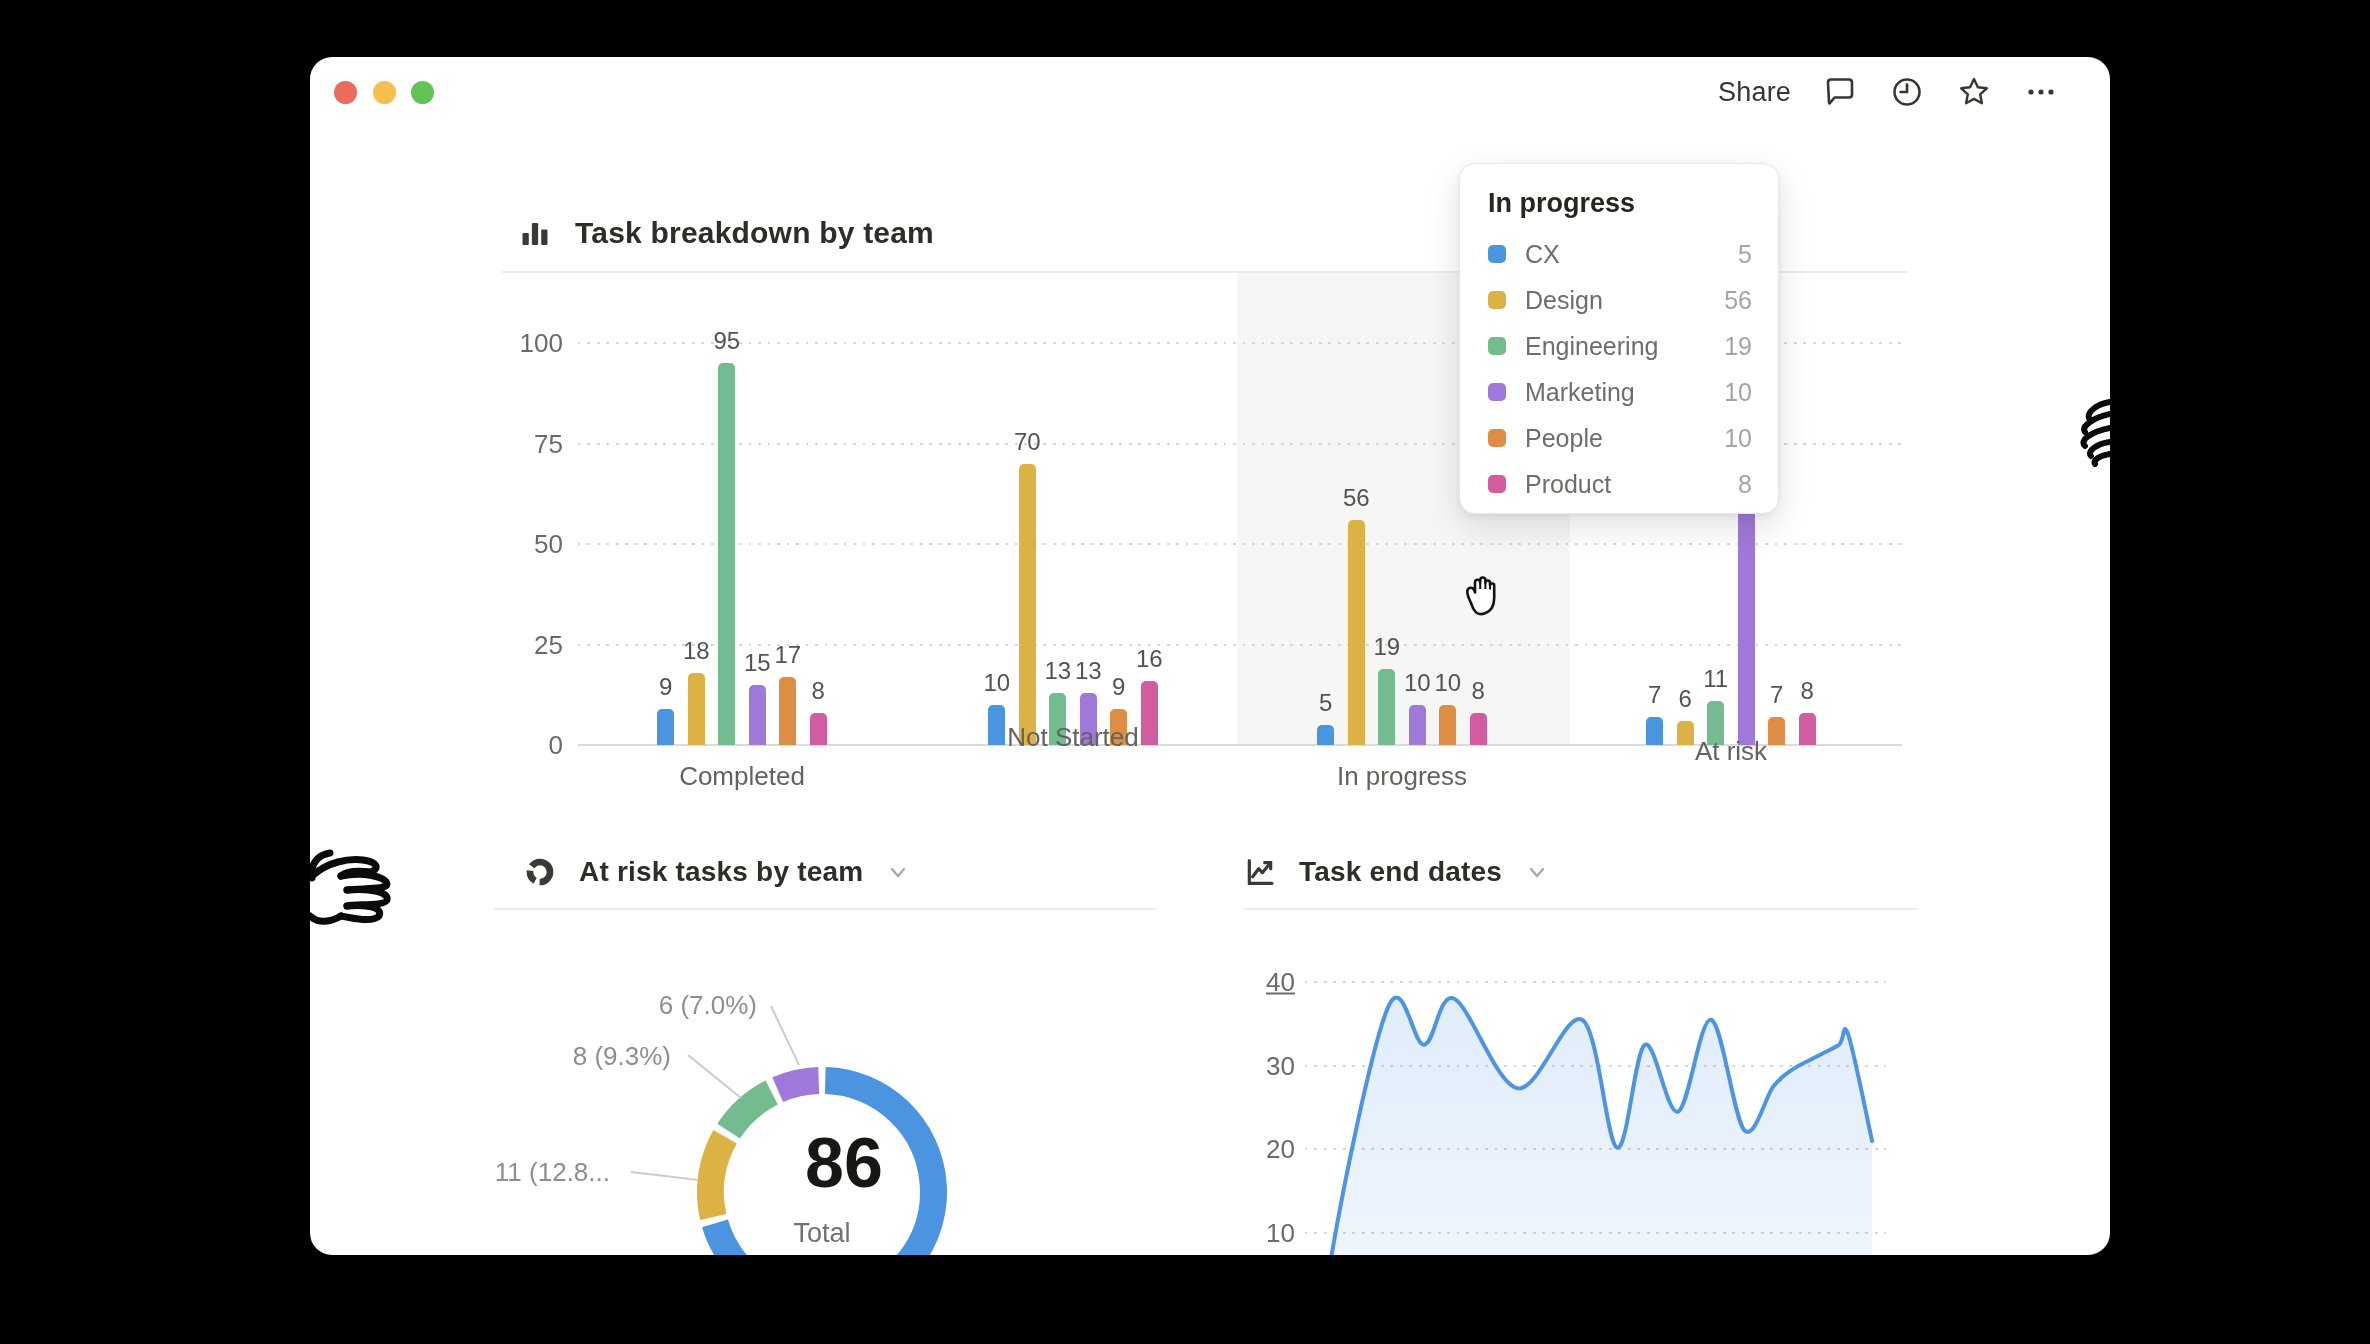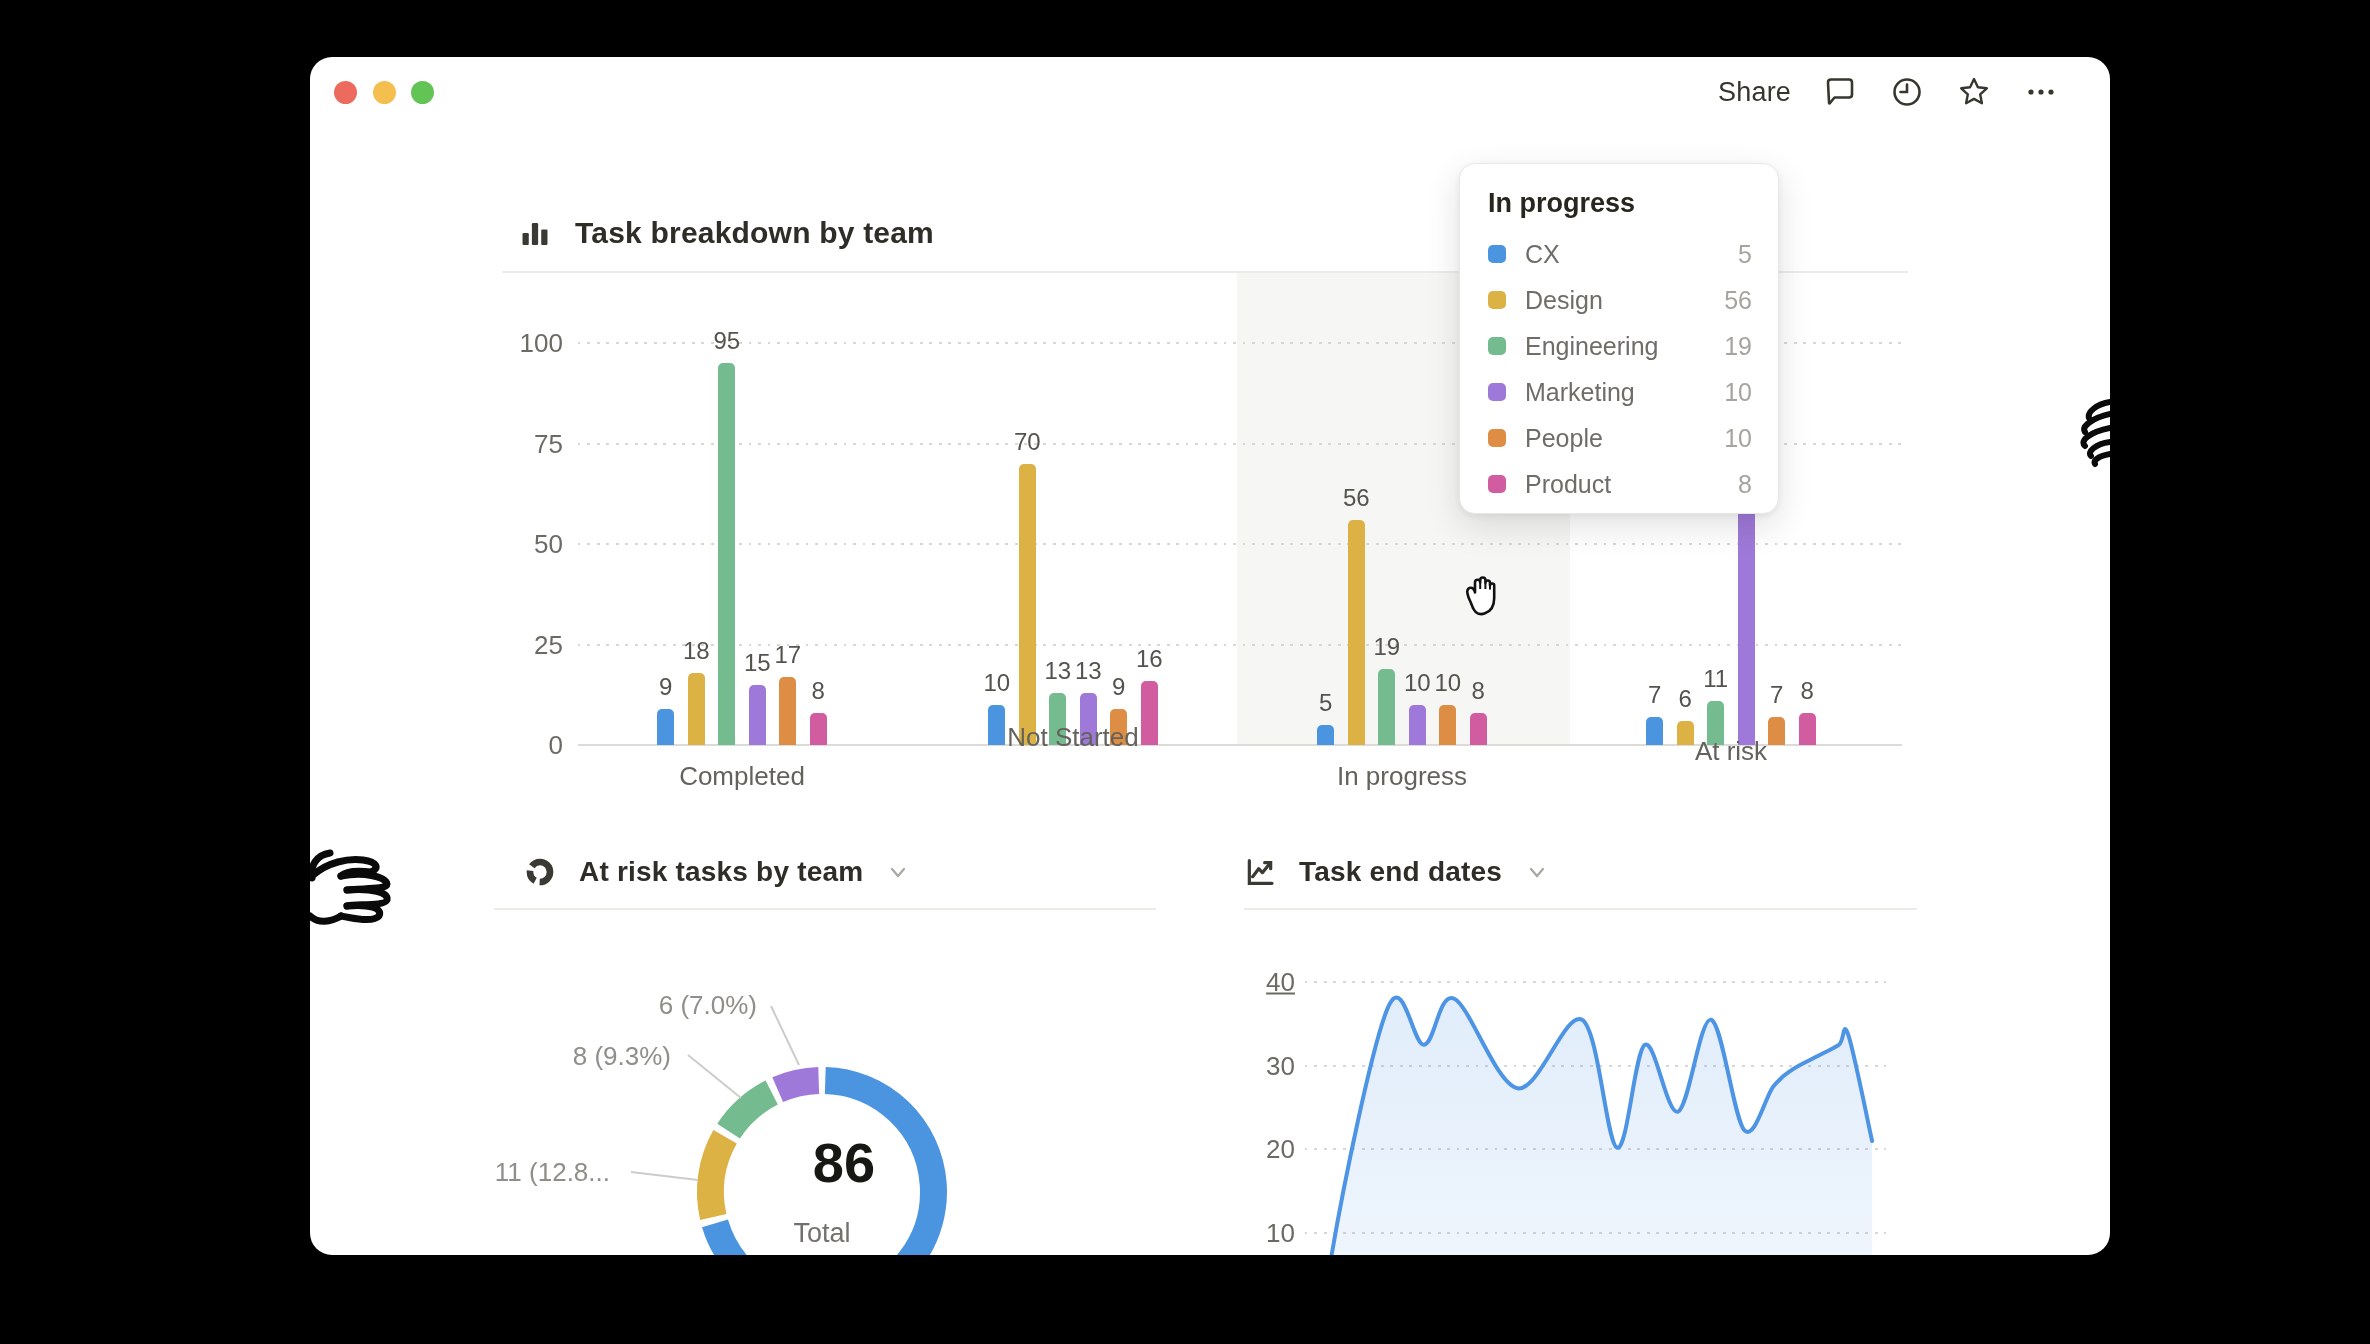--- a/index.html
+++ b/index.html
@@ -26,21 +26,21 @@
   .hover-band{position:absolute;background:#f6f6f4;}
   #tooltip{position:absolute;left:1149px;top:106px;width:320px;height:351px;background:#fff;
     border:1px solid #e9e8e5;border-radius:16px;box-shadow:0 12px 34px rgba(20,20,20,.13),0 2px 6px rgba(20,20,20,.06);
     box-sizing:border-box;padding:22px 26px;z-index:30;}
   #tooltip .tt-title{font-size:27px;font-weight:700;color:#27261f;margin:2px 0 12px 2px;}
   .tt-row{display:flex;align-items:center;height:46px;}
   .tt-swatch{width:18px;height:18px;border-radius:5px;margin:0 19px 0 2px;flex:none;}
   .tt-label{flex:1;font-size:25px;color:#6e6d68;}
   .tt-value{font-size:25px;color:#a5a49f;}
   .donut-center{position:absolute;transform:translate(-50%,-50%);text-align:center;}
-  .donut-big{font-size:56px;font-weight:700;color:#171714;line-height:1;margin-left:44px;}
+  .donut-big{font-size:70px;font-weight:700;color:#171714;line-height:1;margin-left:44px;}
   .donut-total{position:absolute;transform:translate(-50%,-50%);font-size:27px;color:#72716c;}
   .callout{position:absolute;transform:translate(-100%,-50%);font-size:26px;color:#8f8e89;white-space:nowrap;}
   svg{display:block;}
 </style>
 </head>
 <body>
 
 <div id="stage">
   <div id="window">
 

